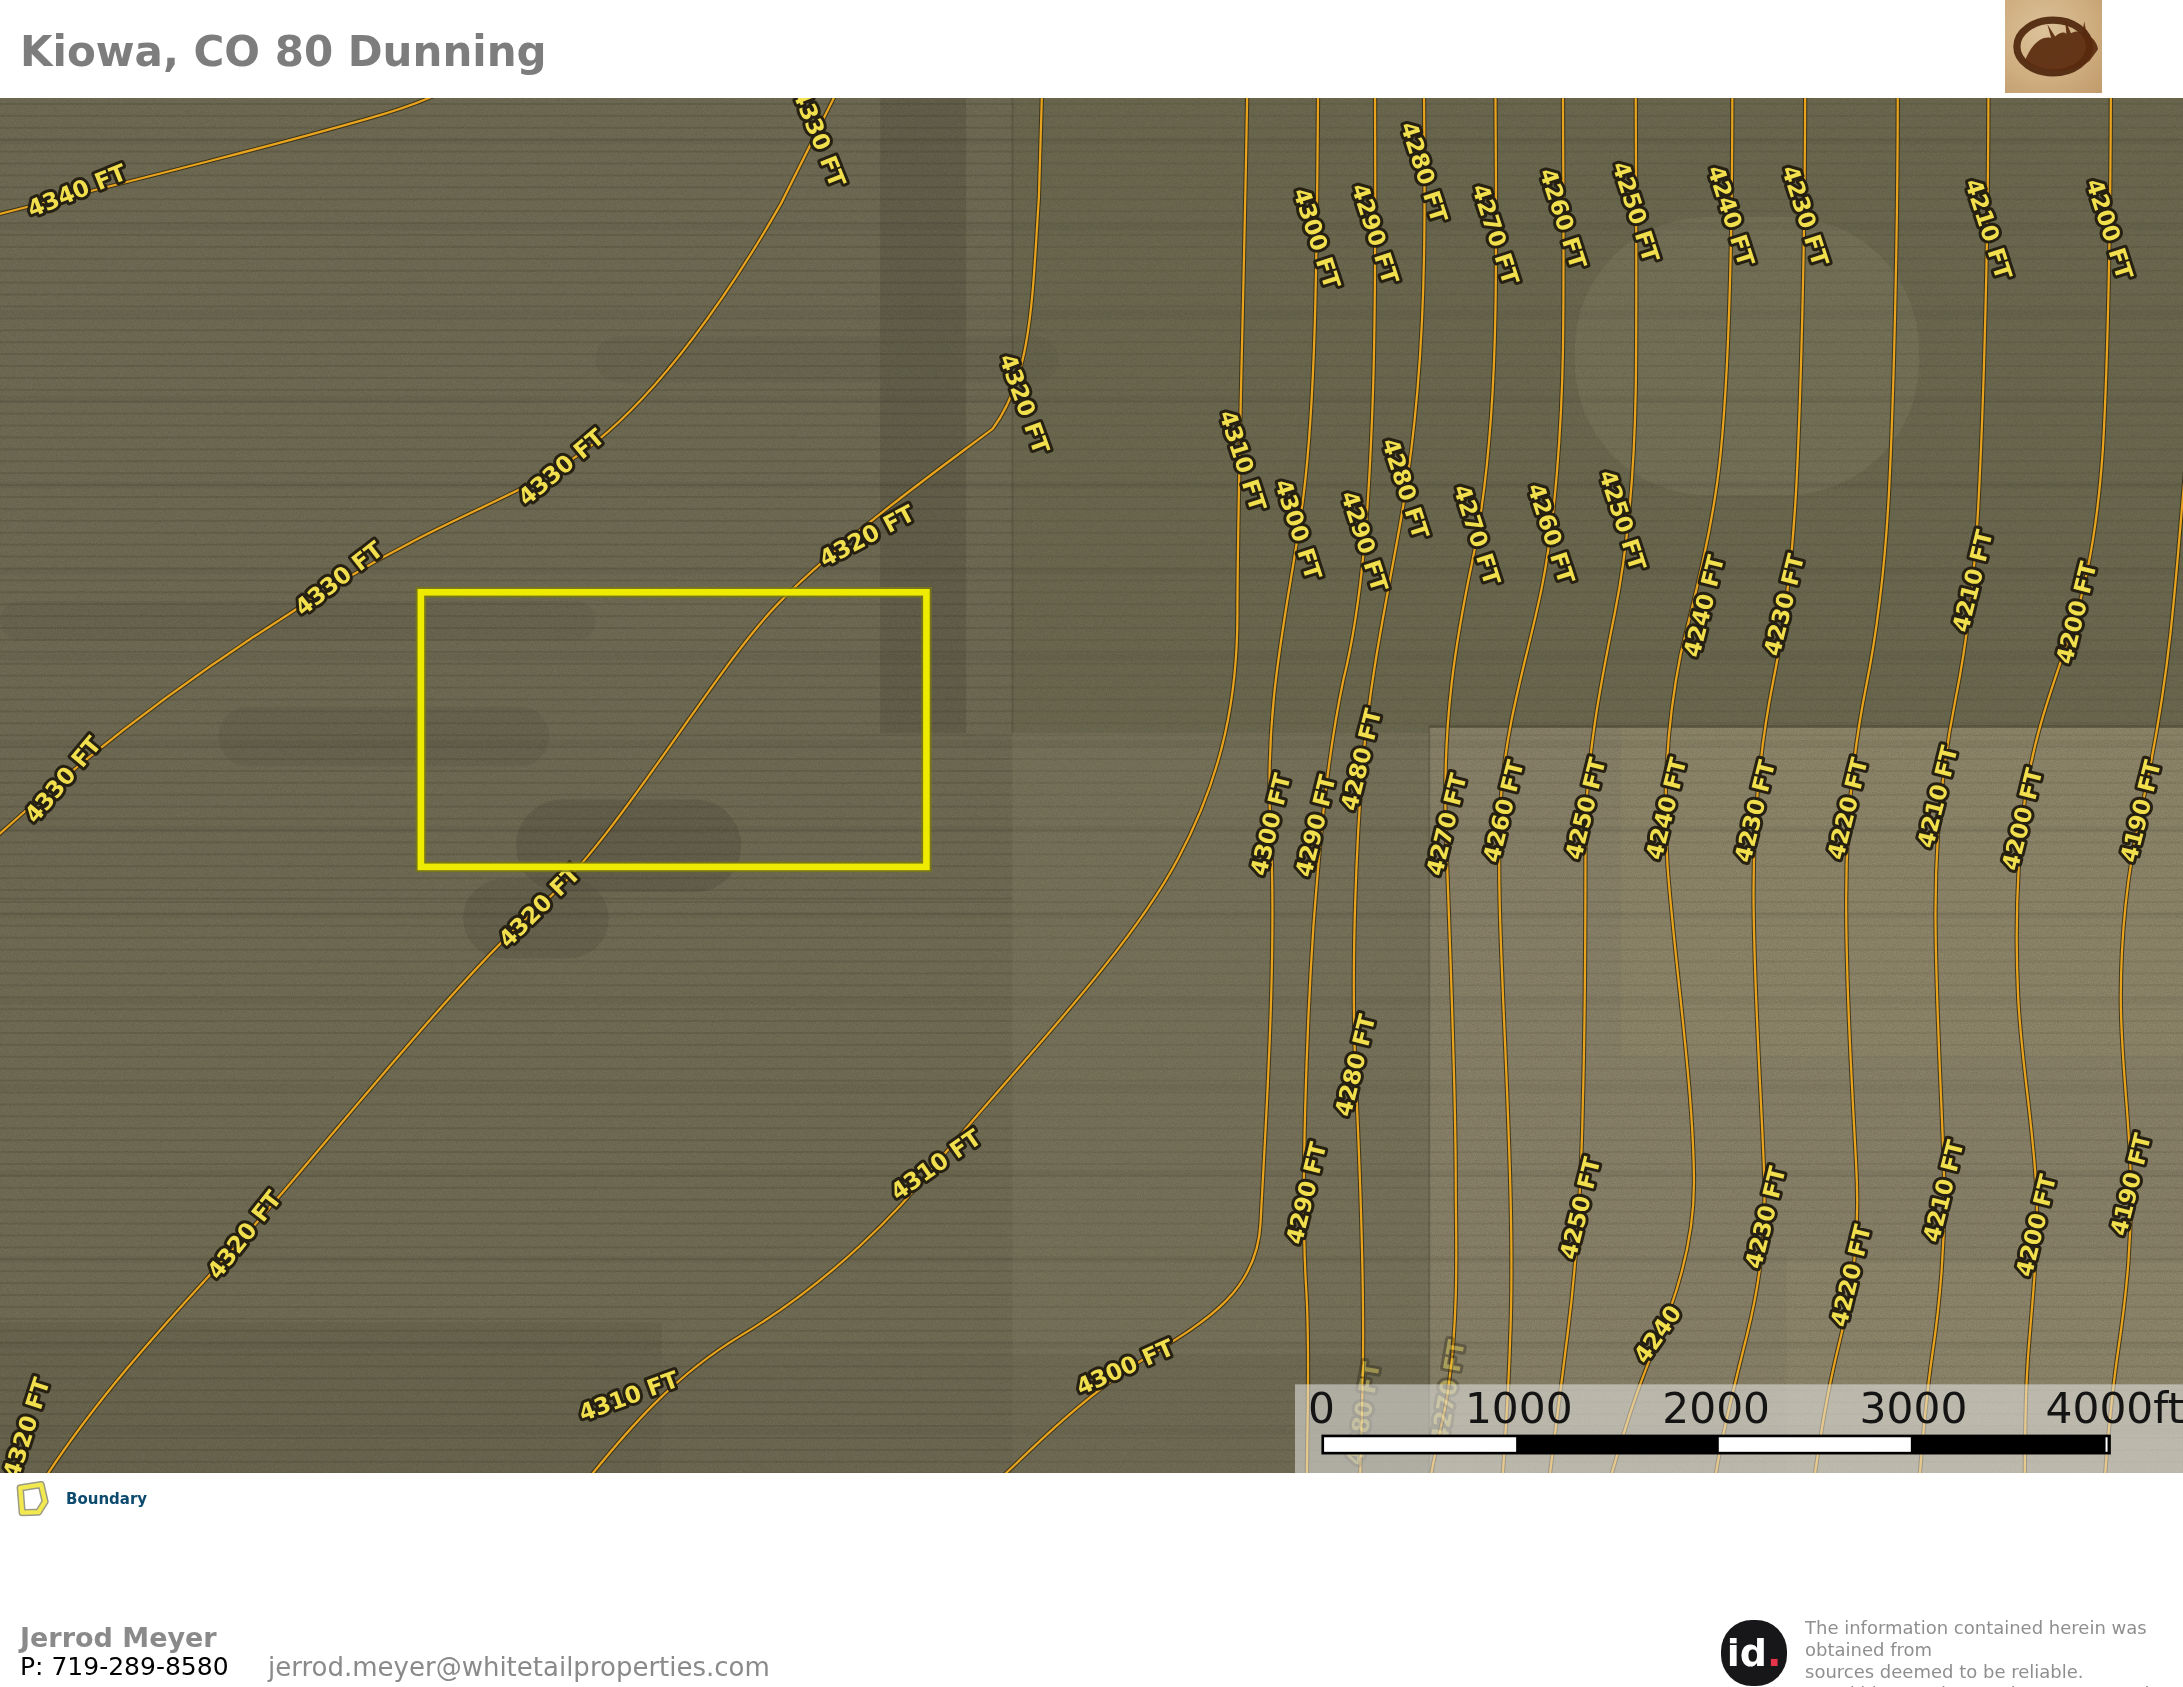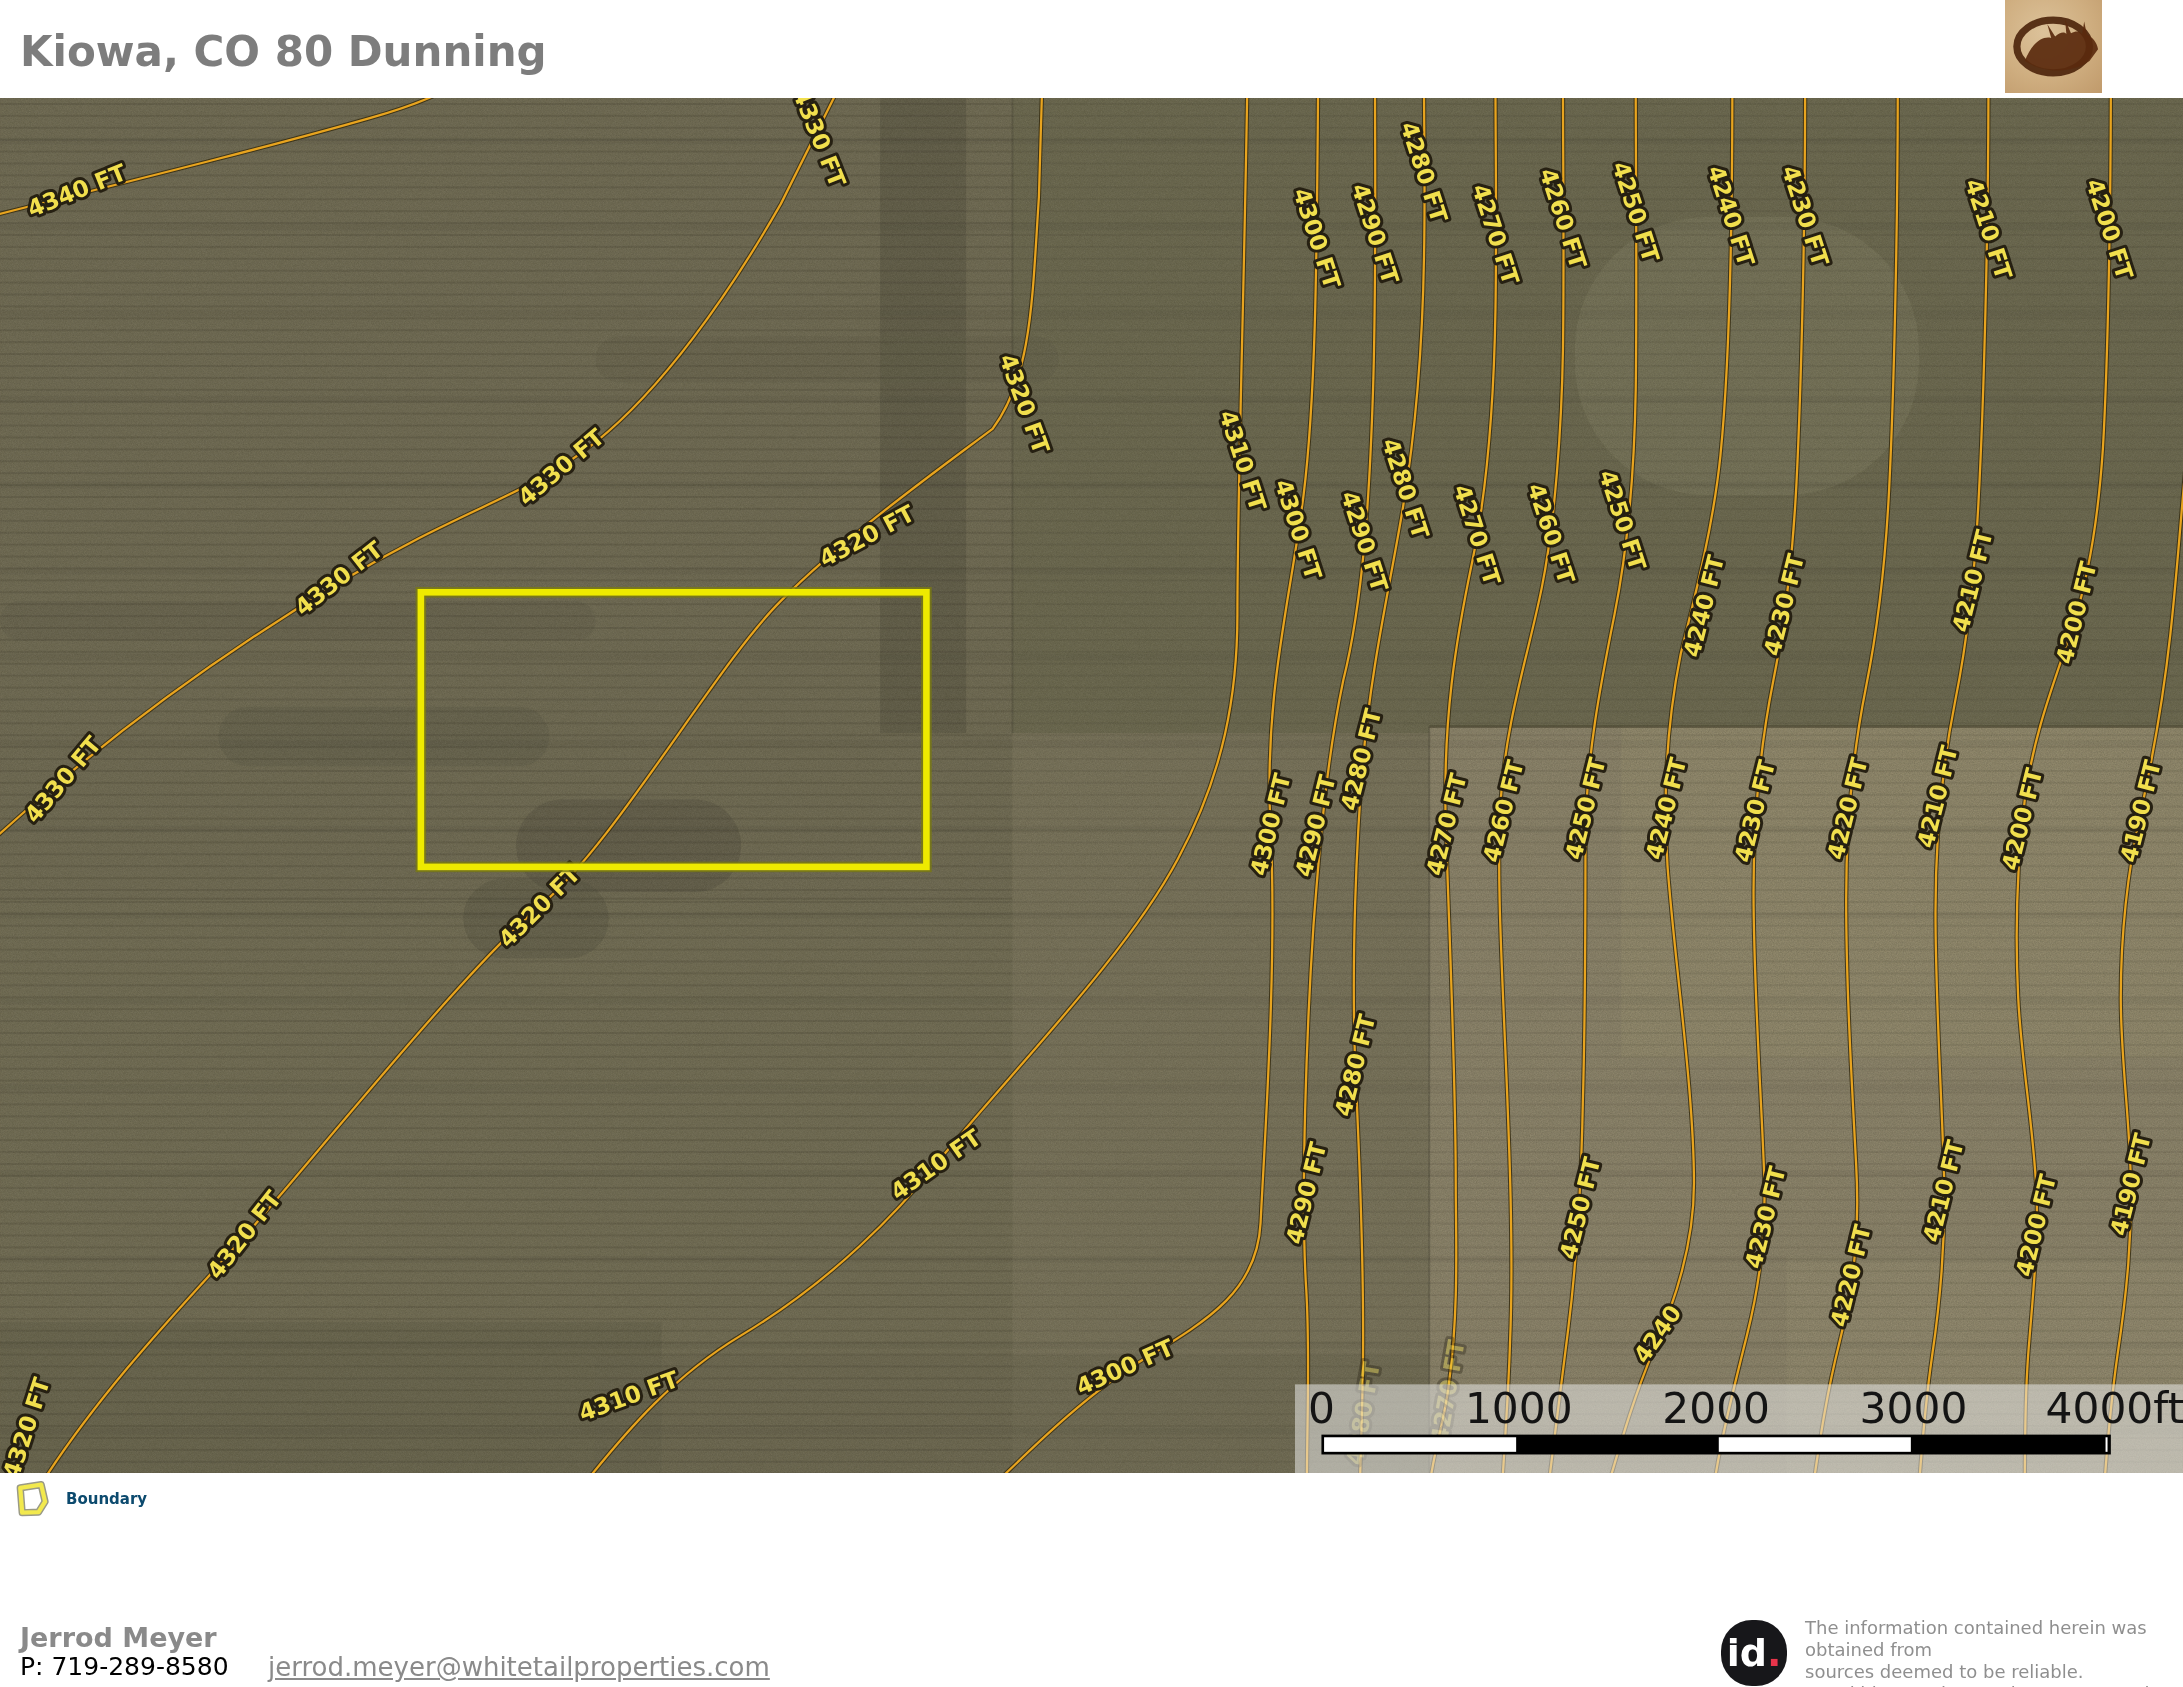--- a/index.html
+++ b/index.html
@@ -12,21 +12,21 @@
   .map-wrap{position:absolute;left:0;top:98px;width:2183px;height:1375px;}
   svg text{user-select:none;}
   .contour-label{font-family:"DejaVu Sans","Liberation Sans",sans-serif;font-weight:bold;font-size:35px;
                  fill:#f1df4d;stroke:#262012;stroke-width:9px;paint-order:stroke;stroke-linejoin:round;
                  text-anchor:middle;}
   .scale-num{font-family:"DejaVu Sans",sans-serif;font-size:64px;fill:#141414;text-anchor:middle;}
   .legend-label{position:absolute;left:66px;top:1490px;font-size:15px;font-weight:bold;color:#0c4a6e;}
   .legend-icon{position:absolute;left:14.6px;top:1481px;}
   .ftr-name{position:absolute;left:20px;top:1613px;font-size:27px;font-weight:bold;color:#8a8a8a;margin-top:9px;}
   .ftr-phone{position:absolute;left:20px;top:1652px;font-size:25px;color:#000000;}
-  .ftr-email{position:absolute;left:268px;top:1652px;font-size:26px;color:#8a8a8a;text-decoration:underline;}
+  .ftr-email{position:absolute;left:268px;top:1652px;font-size:26px;color:#8a8a8a;}
   .id-badge{position:absolute;left:1721px;top:1620px;width:66px;height:66px;border-radius:31px;
             background:#17171a;display:flex;align-items:center;justify-content:center;
             color:#ffffff;font-size:38px;font-weight:bold;line-height:1;}
   .id-dot{color:#e8344a;}
   .disc-text{position:absolute;left:1805px;top:1617px;width:381px;font-size:18px;line-height:22px;color:#8f8f8f;white-space:pre-wrap;}
 </style>
 </head>
 <body>
 
 <div class="page">

